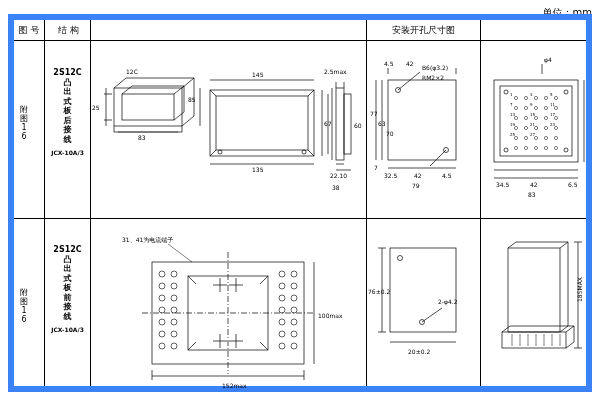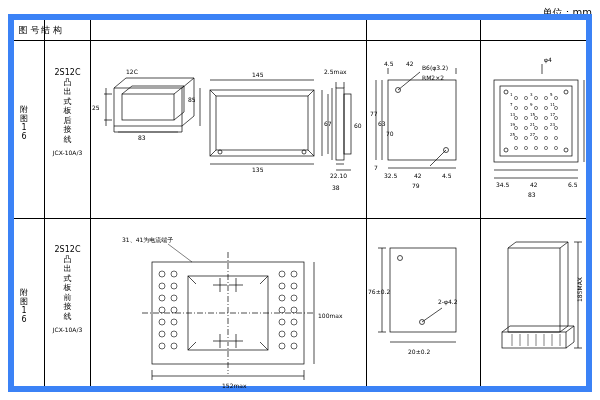--- a/index.html
+++ b/index.html
@@ -26,21 +26,21 @@
 
   
   .vtext{
     position:absolute;width:20px;text-align:center;font-size:8px;
     line-height:9px;
     left:0;
   }
   .vt-inner{display:block;}
 
   .modelcol{
-    position:absolute;width:46px;text-align:center;font-size:8px;line-height:9.5px;
+    position:absolute;width:46px;text-align:center;font-size:8px;line-height:9.5px;font-weight:bold;
   }
   .modelcol .big{font-size:8px;}
   .modelcol .small{font-size:6px;}
 
   svg{display:block;}
   .drawing{position:absolute;}
   text{font-family:"DejaVu Sans","Liberation Sans",sans-serif;}
 </style>
 </head>
 <body>
@@ -52,21 +52,22 @@
   <div class="hline" style="top:20px"></div>
 
   <div class="hline" style="top:198px"></div>
 
   <div class="vline" style="left:30px"></div>
   <div class="vline" style="left:76px"></div>
   <div class="vline" style="left:352px"></div>
   <div class="vline" style="left:466px"></div>
 
   <div class="hdr" style="left:0;width:30px">图 号</div>
-  <div class="hdr" style="left:15px;width:45px">结 构</div>
+  <div class="hdr" style="left:32px;width:45px">结 构</div>
+  <div class="hdr" style="left:353px;width:113px">安装开孔尺寸图</div>
 
   <div class="vtext" style="top:85px">
     <span class="vt-inner">附</span>
     <span class="vt-inner">图</span>
     <span class="vt-inner">1</span>
     <span class="vt-inner">6</span>
   </div>
 
   <div class="modelcol" style="left:31px;top:48px;width:45px">
     <span class="vt-inner big">2S12C</span>

